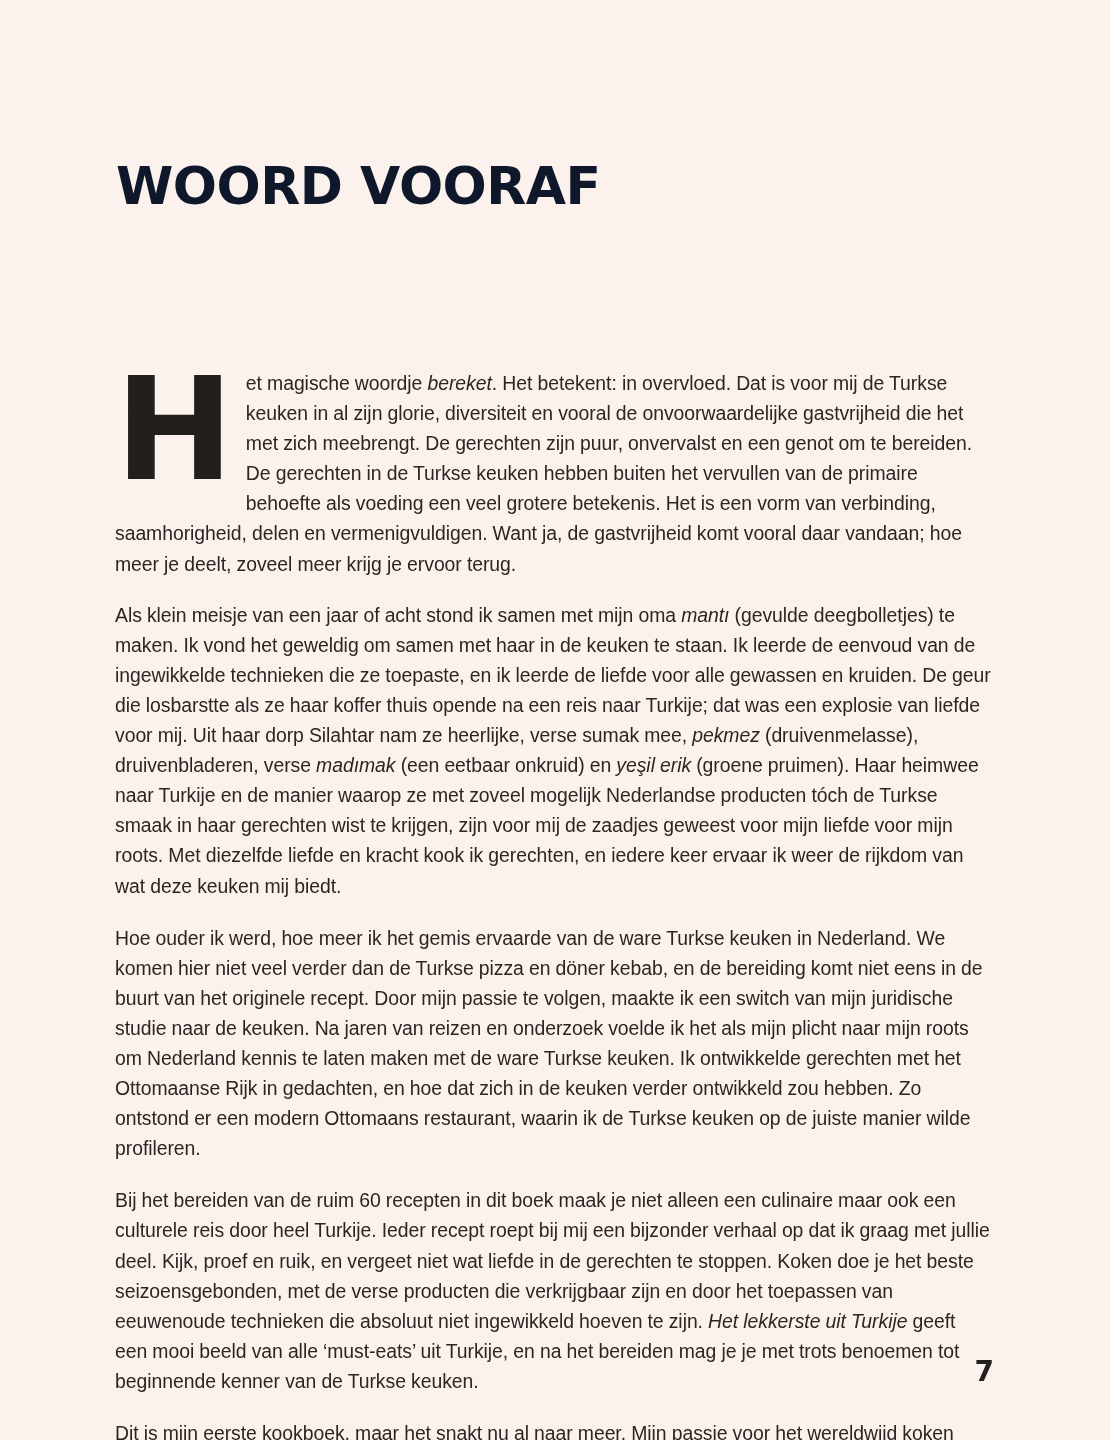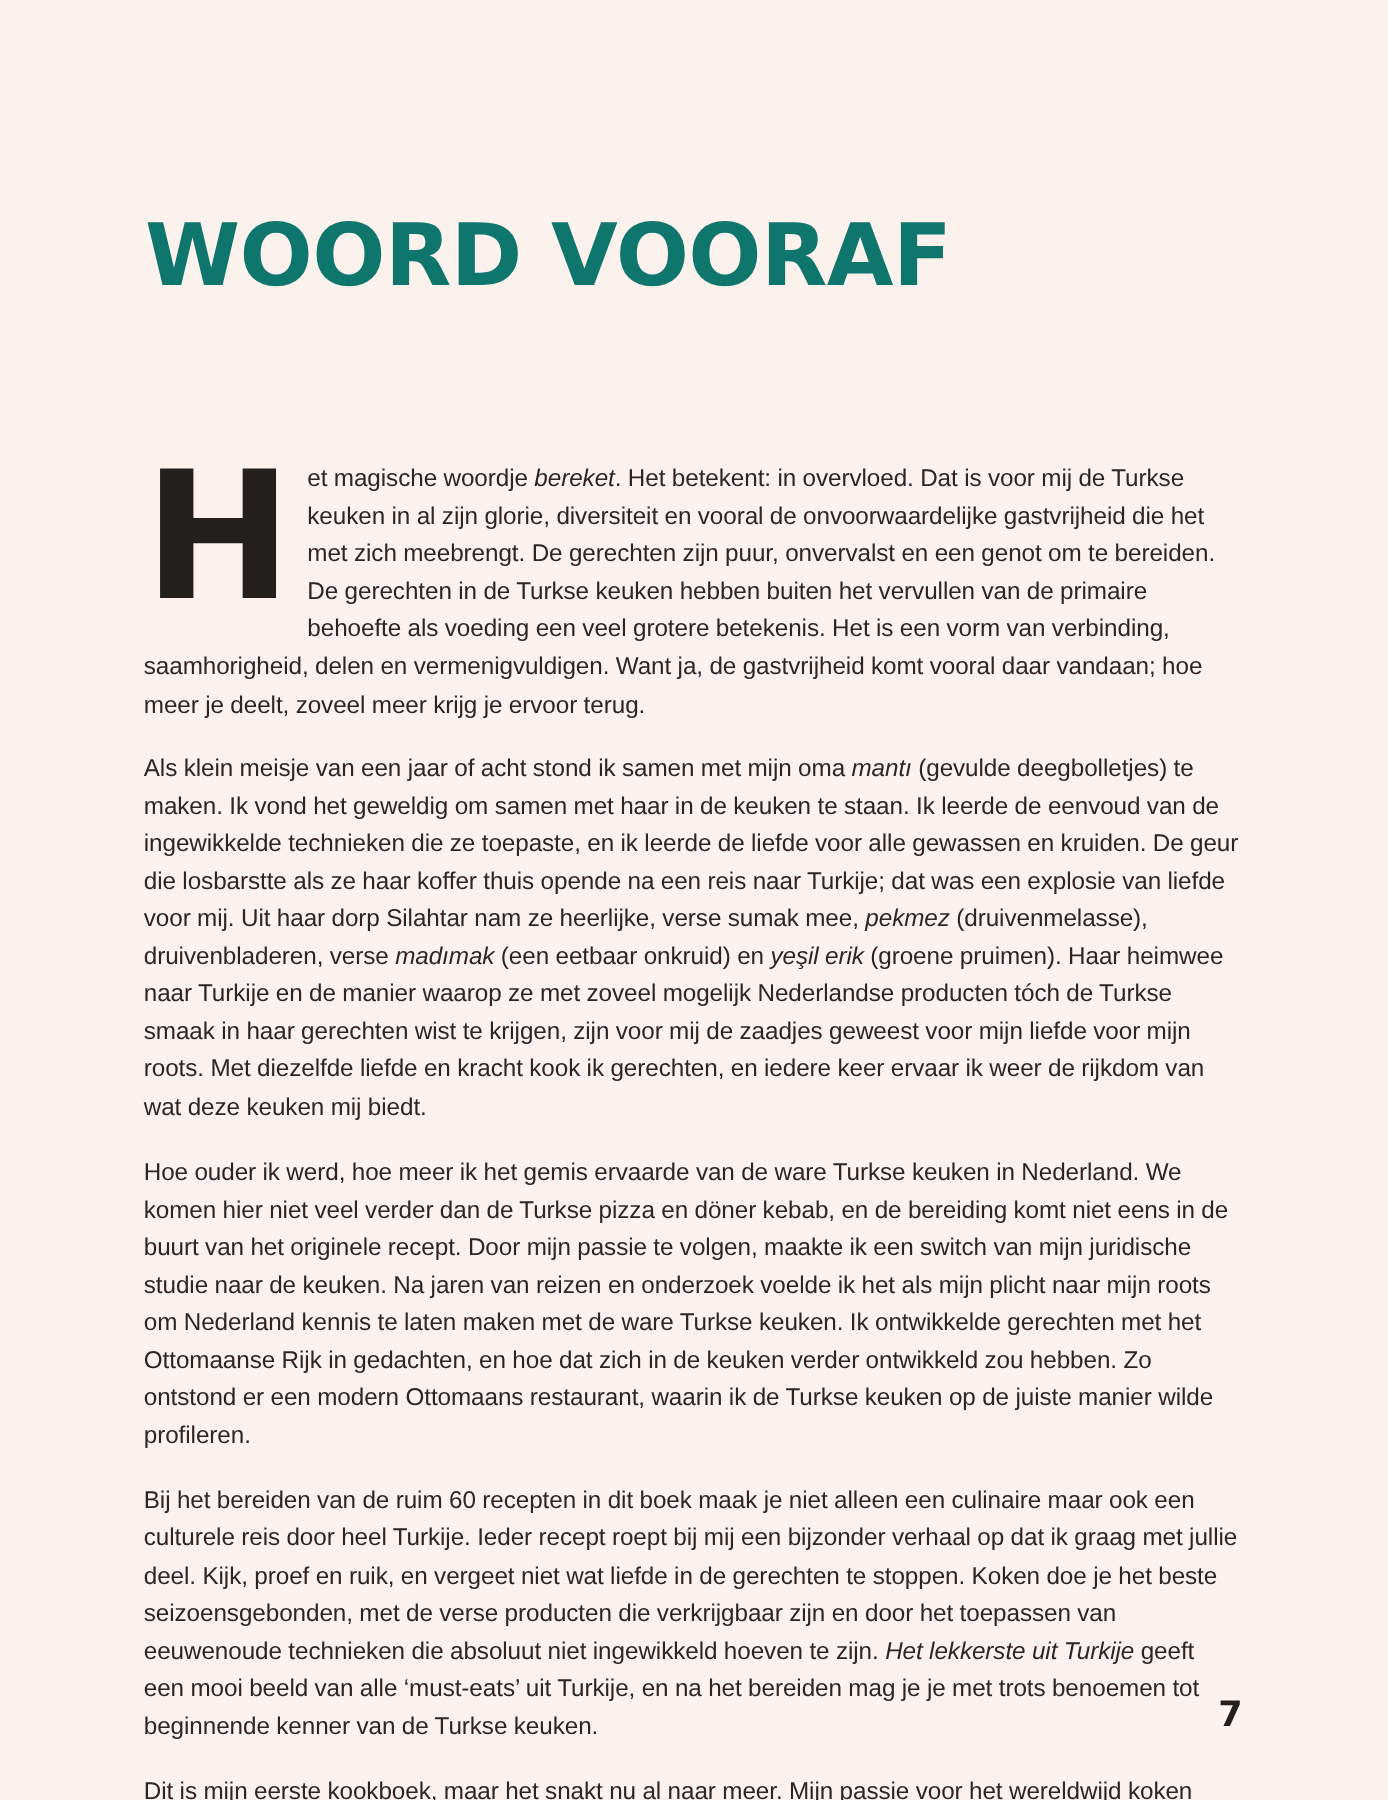--- a/index.html
+++ b/index.html
@@ -23,23 +23,23 @@
     box-sizing: border-box;
   }
 
   
   .page-title {
     position: absolute;
     left: 116px;
     top: 125px;
     font-family: "DejaVu Sans", sans-serif;
     font-weight: 700;
-    font-size: 69px;
+    font-size: 52px;
     letter-spacing: -0.5px;
-    color: #0f766e;
+    color: #0f172a;
     line-height: 1.0;
     white-space: nowrap;
   }
 
   
   .content {
     position: absolute;
     left: 115px;
     top: 368px;
     width: 876px;

